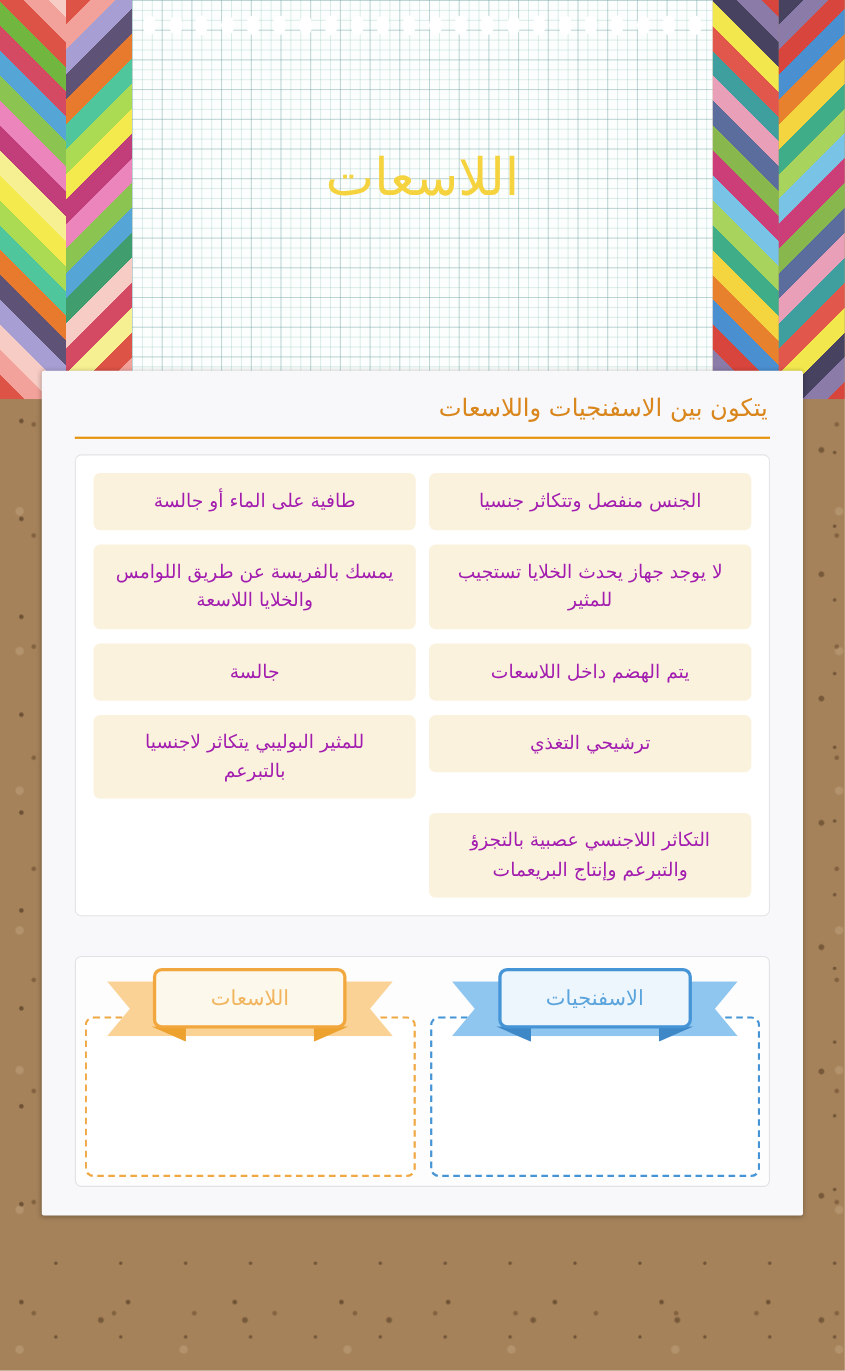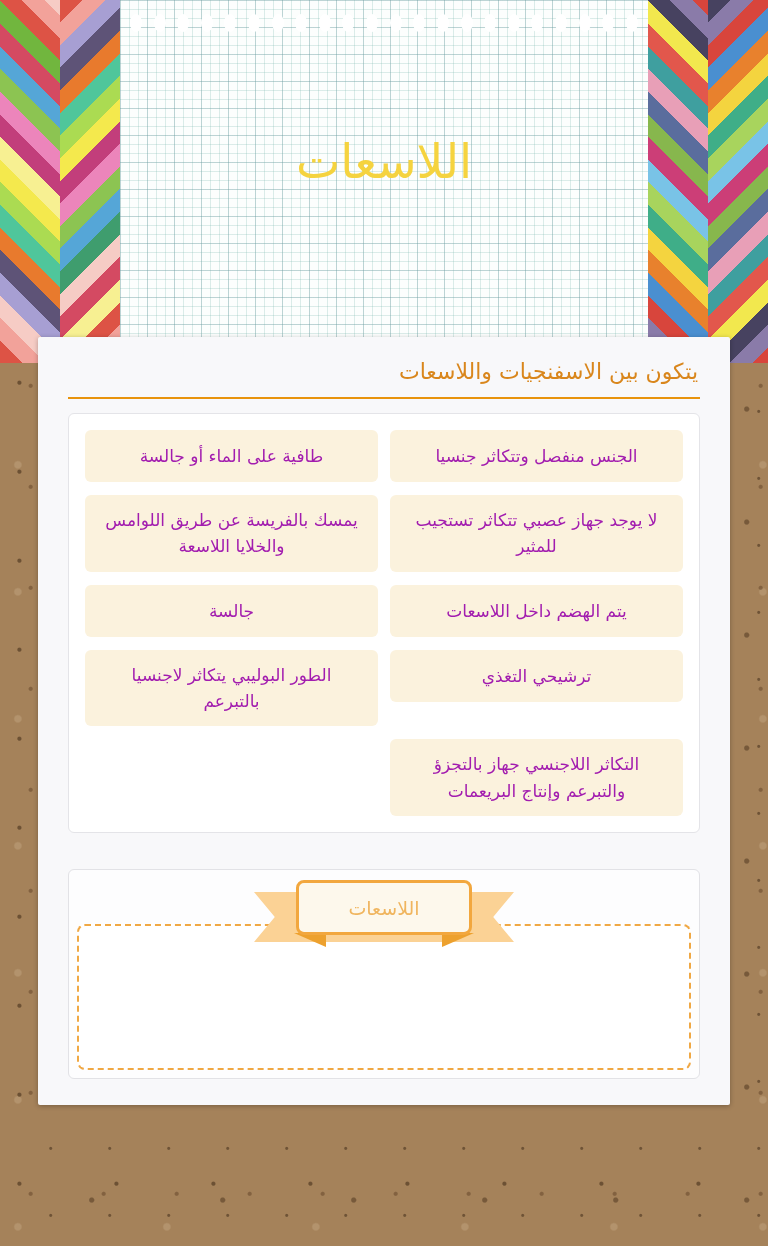--- a/index.html
+++ b/index.html
@@ -205,32 +205,41 @@
 </div>
 
 <div class="card">
 
   <div class="card-heading">يتكون بين الاسفنجيات واللاسعات</div>
 
   <div class="items-panel">
     <div class="items-grid">
       <div class="item-box">الجنس منفصل وتتكاثر جنسيا</div>
       <div class="item-box">طافية على الماء أو جالسة</div>
-      <div class="item-box">لا يوجد جهاز عصبي تتكاثر تستجيب للمثير</div>
+      <div class="item-box">لا يوجد جهاز يحدث الخلايا تستجيب للمثير</div>
       <div class="item-box">يمسك بالفريسة عن طريق اللوامس والخلايا اللاسعة</div>
       <div class="item-box">يتم الهضم داخل اللاسعات</div>
       <div class="item-box">جالسة</div>
       <div class="item-box">ترشيحي التغذي</div>
-      <div class="item-box">الطور البوليبي يتكاثر لاجنسيا بالتبرعم</div>
-      <div class="item-box">التكاثر اللاجنسي جهاز بالتجزؤ والتبرعم وإنتاج البريعمات</div>
+      <div class="item-box">للمثير البوليبي يتكاثر لاجنسيا بالتبرعم</div>
+      <div class="item-box">التكاثر اللاجنسي عصبية بالتجزؤ والتبرعم وإنتاج البريعمات</div>
     </div>
   </div>
 
   <div class="zones-panel">
 
+    <div class="zone zone-blue">
+      <div class="ribbon">
+        <div class="ribbon-wings"></div>
+        <div class="ribbon-fold ribbon-fold-left"></div>
+        <div class="ribbon-fold ribbon-fold-right"></div>
+        <div class="ribbon-rect">الاسفنجيات</div>
+      </div>
+      <div class="dropbox"></div>
+    </div>
 
     <div class="zone zone-orange">
       <div class="ribbon">
         <div class="ribbon-wings"></div>
         <div class="ribbon-fold ribbon-fold-left"></div>
         <div class="ribbon-fold ribbon-fold-right"></div>
         <div class="ribbon-rect">اللاسعات</div>
       </div>
       <div class="dropbox"></div>
     </div>

